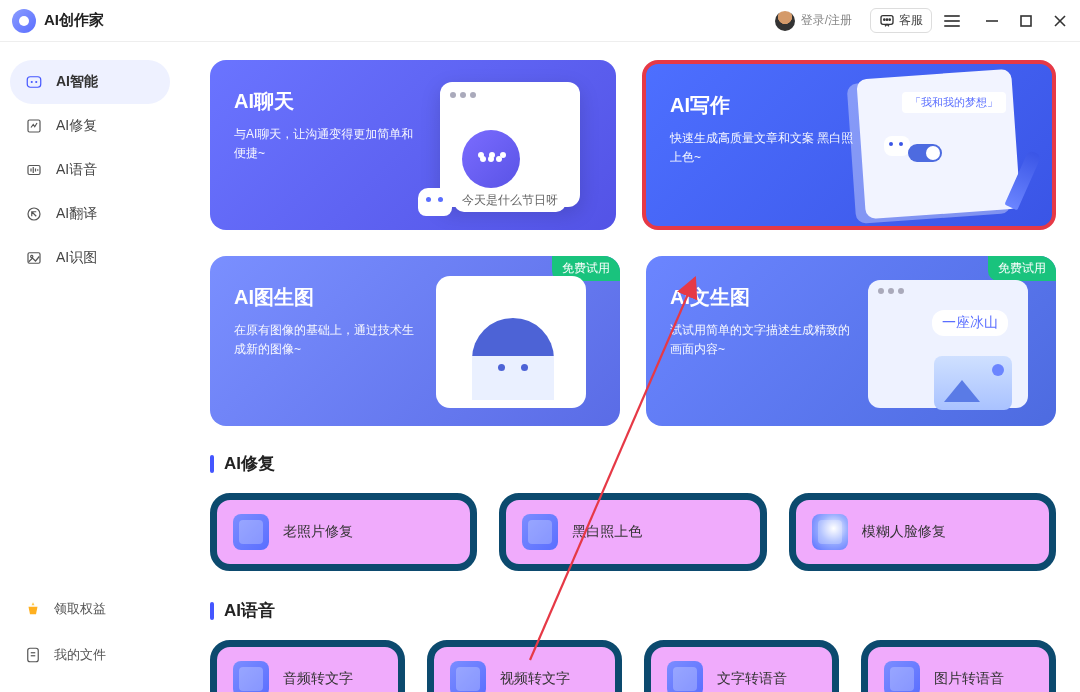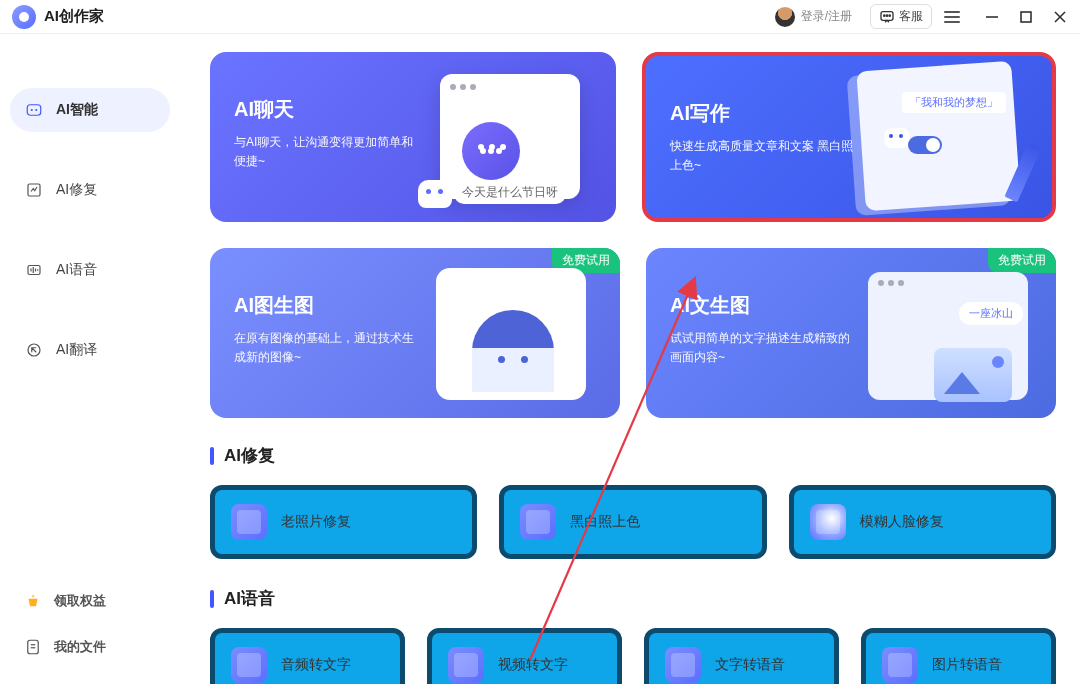--- a/index.html
+++ b/index.html
@@ -1,49 +1,49 @@
 <!DOCTYPE html>
 <html><head>
   <meta charset="utf-8">
   <style>
     * { margin: 0; padding: 0; box-sizing: border-box; font-family: -apple-system, BlinkMacSystemFont, "Segoe UI", "PingFang SC", "Microsoft YaHei", sans-serif; }
     body { width: 1080px; height: 692px; background: #fff; overflow: hidden; position: relative; }
 
     
-    .titlebar { height: 34px; display: flex; align-items: center; padding: 0 12px; border-bottom: 1px solid #eee; }
+    .titlebar { height: 42px; display: flex; align-items: center; padding: 0 12px; border-bottom: 1px solid #eee; }
     .app-logo { width: 24px; height: 24px; border-radius: 50%; background: linear-gradient(135deg,#8b9dff,#5a6eff); display:flex; align-items:center; justify-content:center; margin-right:8px; }
     .app-logo::after { content:""; width:10px; height:10px; border-radius:50%; background:#fff; }
     .app-title { font-size: 15px; font-weight: 600; color:#222; }
     .tb-spacer { flex:1; }
     .avatar { width:20px; height:20px; border-radius:50%; background: radial-gradient(circle at 50% 30%, #d49a6a 40%, #333 42%); margin-right:6px; }
     .login-text { font-size:12px; color:#888; margin-right:18px; }
     .kefu-wrap { display:flex; align-items:center; gap:4px; margin-right:12px; border:1px solid #ddd; border-radius:6px; padding:3px 8px; }
     .kefu-icon { width:16px; height:16px; }
     .kefu-text { font-size:12px; color:#444; }
     .win-controls { display:flex; gap:18px; margin-left:8px; }
     .win-btn { width:16px; height:16px; display:flex; align-items:center; justify-content:center; cursor:pointer; }
     .hamburger { width:16px; height:12px; display:flex; flex-direction:column; justify-content:space-between; margin-right:16px; }
     .hamburger span { height:2px; background:#555; border-radius:1px; }
 
     
     .main { display:flex; height: calc(100% - 42px); }
     .sidebar { width: 180px; padding: 18px 10px; display:flex; flex-direction:column; }
-    .nav-item { display:flex; align-items:center; gap:12px; padding: 12px 14px; border-radius: 22px; cursor:pointer; font-size:14px; color:#444;margin-top:36px; }
+    .nav-item { display:flex; align-items:center; gap:12px; padding: 12px 14px; border-radius: 22px; cursor:pointer; font-size:14px; color:#444; }
     .nav-item.active { background:#eef1ff; color:#333; font-weight:600; }
     .nav-icon { width:20px; height:20px; flex-shrink:0; display:flex; align-items:center; justify-content:center; }
     .nav-icon svg { width:18px; height:18px; stroke:#555; stroke-width:1.6; fill:none; }
     .nav-item.active .nav-icon svg { stroke:#4456ff; }
 
     .sidebar-bottom { margin-top:auto; display:flex; flex-direction:column; gap:8px; padding-top:12px; }
-    .sb-item { display:flex; align-items:center; gap:12px; padding:10px 14px; font-size:13px; color:#555; cursor:pointer;font-weight:bold; }
+    .sb-item { display:flex; align-items:center; gap:12px; padding:10px 14px; font-size:13px; color:#555; cursor:pointer; }
     .reward-icon { width:18px; height:18px; }
 
     .content { flex:1; padding: 18px 24px 18px 30px; overflow-y:auto; }
     .card-row { display:flex; gap:26px; margin-bottom:26px; }
-    .feature-card { flex:1; height:170px; border-radius:16px; position:relative; padding:44px 24px; color:#fff; overflow:hidden; cursor:pointer; }
+    .feature-card { flex:1; height:170px; border-radius:16px; position:relative; padding:28px 24px; color:#fff; overflow:hidden; cursor:pointer; }
     .feature-card h3 { font-size:20px; font-weight:700; margin-bottom:10px; }
     .feature-card p { font-size:12px; line-height:1.6; opacity:0.95; max-width:190px; }
     .card-chat { background: linear-gradient(135deg,#6a74ff 0%,#5353e6 100%); }
     .card-write { background: linear-gradient(135deg,#4d6fff 0%,#3a55e6 100%); border:4px solid #e63946; }
     .card-imggen { background: linear-gradient(135deg,#7a8fff 0%,#5a6ce6 100%); }
     .card-txtimg { background: linear-gradient(135deg,#6b85ff 0%,#4d6be0 100%); }
 
     .badge { position:absolute; top:0; right:0; background:#19c37d; color:#fff; font-size:12px; padding:4px 10px; border-bottom-left-radius:10px; }
 
     
@@ -53,49 +53,49 @@
     .ill-chat .bubble { position:absolute; right:78px; top:48px; width:58px; height:58px; border-radius:50%; background:linear-gradient(135deg,#7b6cff,#5953e6); display:flex; align-items:center; justify-content:center; }
     .ill-chat .bubble::after { content:""; width:16px; height:6px; background:#fff; border-radius:3px; box-shadow: -8px 0 #fff, 8px 0 #fff; width:6px; height:6px; border-radius:50%; }
     .ill-chat .dots { position:absolute; right:92px; top:70px; display:flex; gap:5px; }
     .ill-chat .dots span { width:6px; height:6px; background:#fff; border-radius:50%; }
     .ill-chat .robot { position:absolute; left:0; bottom:6px; width:34px; height:28px; background:#fff; border-radius:10px 10px 8px 8px; }
     .ill-chat .robot::before { content:""; position:absolute; top:9px; left:8px; width:5px; height:5px; background:#5a6eff; border-radius:50%; box-shadow:12px 0 #5a6eff; }
     .ill-chat .tag { position:absolute; left:36px; bottom:10px; background:#fff; color:#666; font-size:12px; padding:3px 8px; border-radius:10px; }
 
     .ill-write { position:absolute; right:10px; bottom:0; width:210px; height:160px; }
     .ill-write .paper { position:absolute; right:26px; top:8px; width:155px; height:140px; background:#f2f4ff; border-radius:10px; transform:rotate(-4deg); box-shadow:-10px 4px 0 rgba(255,255,255,0.35); }
-    .ill-write .paper-label { position:absolute; right:36px; top:34px; background:#fff; color:#5a6eff; font-size:11px; padding:3px 8px; border-radius:4px; }
+    .ill-write .paper-label { position:absolute; right:36px; top:26px; background:#fff; color:#5a6eff; font-size:11px; padding:3px 8px; border-radius:4px; }
     .ill-write .switch { position:absolute; right:100px; top:78px; width:34px; height:18px; background:#4d6be0; border-radius:10px; }
     .ill-write .switch::after { content:""; position:absolute; right:2px; top:2px; width:14px; height:14px; background:#fff; border-radius:50%; }
     .ill-write .pencil { position:absolute; right:12px; bottom:16px; width:14px; height:60px; background:linear-gradient(#3a55e6,#6b85ff); border-radius:6px 6px 2px 2px; transform:rotate(24deg); }
     .ill-write .robot2 { position:absolute; right:132px; top:70px; width:26px; height:20px; background:#fff; border-radius:8px; }
     .ill-write .robot2::before { content:""; position:absolute; top:6px; left:5px; width:4px; height:4px; background:#3a55e6; border-radius:50%; box-shadow:10px 0 #3a55e6; }
 
     .ill-imggen { position:absolute; right:16px; bottom:0; width:190px; height:160px; }
     .ill-imggen .frame { position:absolute; right:18px; top:10px; width:150px; height:132px; background:#fff; border-radius:14px; }
     .ill-imggen .face { position:absolute; right:50px; top:52px; width:82px; height:82px; background:#eaf0ff; border-radius:50% 50% 0 0; overflow:hidden; }
     .ill-imggen .hair { position:absolute; top:0; left:0; right:0; height:38px; background:#4d63d6; border-radius:50% 50% 0 0; }
     .ill-imggen .eyes::before, .ill-imggen .eyes::after { content:""; position:absolute; top:46px; width:7px; height:7px; background:#4d63d6; border-radius:50%; }
     .ill-imggen .eyes::before { left:26px; } .ill-imggen .eyes::after { right:26px; }
 
     .ill-txtimg { position:absolute; right:12px; bottom:0; width:210px; height:160px; }
     .ill-txtimg .browser { position:absolute; right:16px; top:14px; width:160px; height:128px; background:#eef2ff; border-radius:12px; }
     .ill-txtimg .browser::before { content:""; position:absolute; top:8px; left:10px; width:6px; height:6px; border-radius:50%; background:#aab; box-shadow:10px 0 #aab, 20px 0 #aab; }
-    .ill-txtimg .pill { position:absolute; right:21px; top:44px; background:#fff; color:#5a6eff; font-size:11px; padding:4px 10px; border-radius:12px; }
+    .ill-txtimg .pill { position:absolute; right:36px; top:44px; background:#fff; color:#5a6eff; font-size:14px; padding:4px 10px; border-radius:12px; }
     .ill-txtimg .img { position:absolute; right:32px; bottom:16px; width:78px; height:54px; background:linear-gradient(#cfe0ff,#a9c2ff); border-radius:8px; }
     .ill-txtimg .img::after { content:""; position:absolute; bottom:8px; left:10px; width:0; height:0; border-left:18px solid transparent; border-right:18px solid transparent; border-bottom:22px solid #5a7be6; }
     .ill-txtimg .sun { position:absolute; right:40px; bottom:50px; width:12px; height:12px; background:#6b85ff; border-radius:50%; }
 
     
     .sec-header { display:flex; align-items:center; gap:10px; margin: 6px 0 18px 0; }
     .sec-bar { width:4px; height:18px; background:#4456ff; border-radius:2px; }
     .sec-title { font-size:17px; font-weight:700; color:#222; }
 
     .tool-row { display:flex; gap:22px; margin-bottom:28px; }
-    .tool-card { flex:1; background:#0ea5e9; border:5px solid #0c4a6e; border-radius:12px; padding:14px 16px; display:flex; align-items:center; gap:14px; cursor:pointer; }
+    .tool-card { flex:1; background:#f0abfc; border:7px solid #0c4a6e; border-radius:20px; padding:14px 16px; display:flex; align-items:center; gap:14px; cursor:pointer; }
     .tool-icon { width:36px; height:36px; border-radius:8px; background:linear-gradient(135deg,#7b8dff,#5a6eff); flex-shrink:0; position:relative; overflow:hidden; }
     .tool-icon::after { content:""; position:absolute; inset:6px; background:rgba(255,255,255,0.25); border-radius:4px; }
     .tool-icon.blur { background:radial-gradient(circle at 60% 40%, #fff 0%, #9bb0ff 45%, #5a6eff 100%); }
     .tool-label { font-size:14px; color:#333; font-weight:500; }
 
     
     .arrow-svg { position:absolute; left:0; top:0; width:1080px; height:692px; pointer-events:none; }
   </style>
 </head>
 <body>
@@ -174,20 +174,30 @@
     </div>
     <div class="nav-item">
       <span class="nav-icon">
           <svg viewBox="0 0 24 24">
             <circle cx="12" cy="12" r="8"></circle>
             <path d="M9 9l6 6M15 9H9v6"></path>
           </svg>
         </span>
       <span>AI翻译</span>
     </div>
+    <div class="nav-item">
+      <span class="nav-icon">
+          <svg viewBox="0 0 24 24">
+            <rect x="4" y="5" width="16" height="14" rx="2"></rect>
+            <circle cx="9" cy="10" r="1.5"></circle>
+            <path d="M5 17l5-5 4 4 5-6"></path>
+          </svg>
+        </span>
+      <span>AI识图</span>
+    </div>
 
     <div class="sidebar-bottom">
       <div class="sb-item">
         <svg class="reward-icon" viewBox="0 0 24 24">
             <path d="M12 3l2 4h-4l2-4z" fill="#ffc94d"></path>
             <path d="M6 9h12l-2 10H8L6 9z" fill="#ffb020"></path>
           </svg>
         <span>领取权益</span>
       </div>
       <div class="sb-item">

